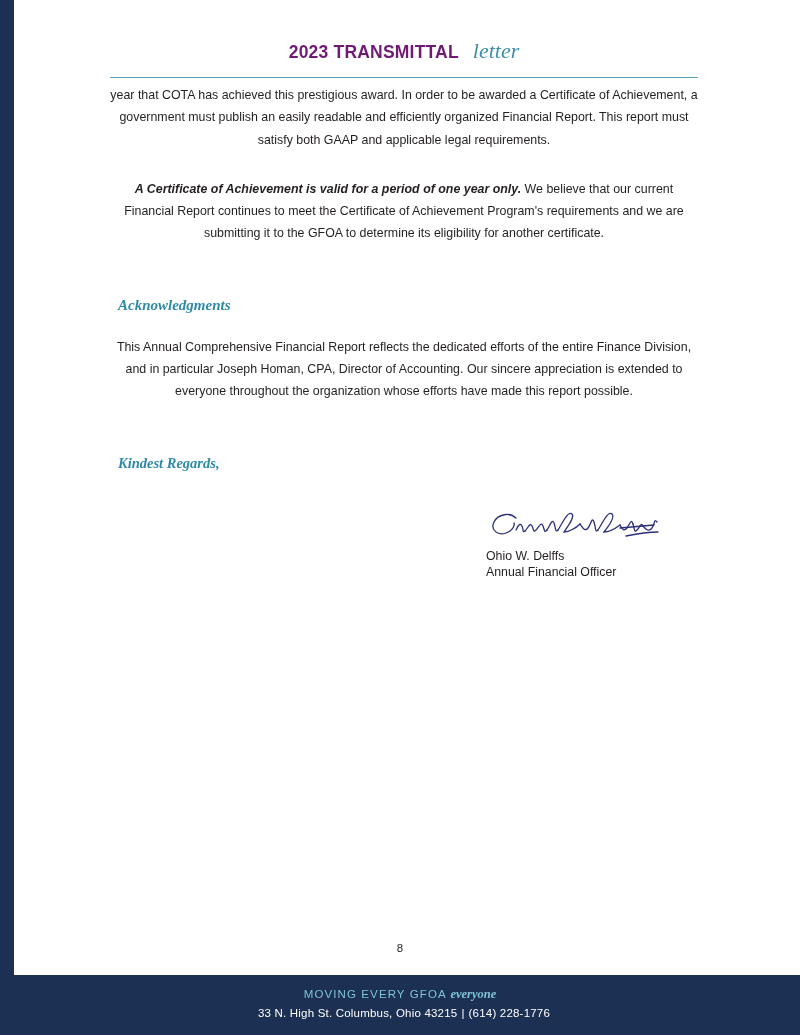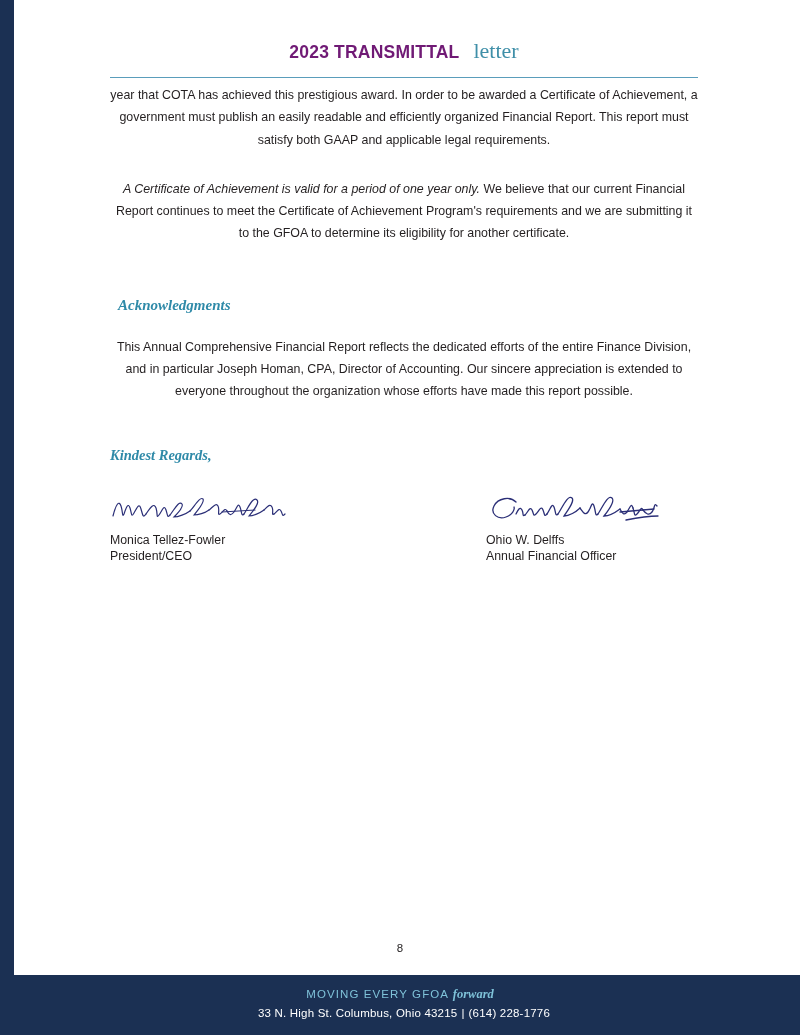--- a/index.html
+++ b/index.html
@@ -43,20 +43,21 @@
   }
   .header-title {
     font-size: 17.5px;
     font-weight: bold;
     color: #701a75;
     letter-spacing: 0.2px;
     display: inline;
   }
   .header-script {
     font-family: "Liberation Serif", serif;
+    font-style: italic;
     font-size: 22px;
     color: #3f8fa8;
     display: inline;
     margin-left: 14px;
     font-weight: normal;
   }
   .header-rule {
     position: absolute;
     left: 96px;
     top: 77px;
@@ -76,21 +77,21 @@
     margin: 0 0 0 0;
     font-size: 12.4px;
     line-height: 22.3px;
     color: #231f20;
     text-align: center;
   }
   .para-gap {
     height: 27px;
   }
   .bold-italic {
-    font-weight: normal;
+    font-weight: bold;
     font-style: italic;
   }
 
   .section-head {
     font-family: "Liberation Serif", serif;
     font-style: italic;
     font-weight: bold;
     font-size: 15px;
     color: #2f8aa8;
     margin: 8px;
@@ -100,21 +101,21 @@
   .spacer-lg { height: 44px; }
   .spacer-md { height: 14px; }
   .spacer-sig { height: 26px; }
 
   .regards {
     font-family: "Liberation Serif", serif;
     font-style: italic;
     font-weight: bold;
     font-size: 14.5px;
     color: #2f8aa8;
-    margin: 0;
+    margin: 8px;
   }
 
   
   .sig-row {
     position: relative;
     height: 96px;
     width: 588px;
   }
   .sig-col {
     position: absolute;
@@ -216,40 +217,20 @@
     <p class="para">This Annual Comprehensive Financial Report reflects the dedicated efforts of the entire Finance Division, and in particular Joseph Homan, CPA, Director of Accounting. Our sincere appreciation is extended to everyone throughout the organization whose efforts have made this report possible.</p>
 
     <div class="spacer-lg"></div>
 
     <p class="regards">Kindest Regards,</p>
 
     <div class="spacer-sig"></div>
 
     <div class="sig-row">
 
-      <div class="sig-col left">
-        <div class="sig-image">
-          <svg width="190" height="42" viewBox="0 0 190 42" xmlns="http://www.w3.org/2000/svg" aria-hidden="true">
-            <g fill="none" stroke="#2b2f77" stroke-width="1.2" stroke-linecap="round">
-              <path d="M3 26 C6 14, 9 10, 11 16 C13 22, 12 28, 14 24 C16 18, 18 12, 20 18 C22 24, 21 28, 24 23 C27 18, 29 12, 31 19 C33 26, 33 28, 36 24"></path>
-              <path d="M36 24 C40 18, 44 12, 46 18 C48 24, 46 29, 49 25 C52 21, 54 14, 56 20 C58 26, 57 28, 60 25"></path>
-              <path d="M60 25 C64 20, 69 10, 72 14 C74 17, 68 23, 64 27 C68 27, 76 24, 80 21"></path>
-              <path d="M80 21 C84 17, 90 6, 93 9 C95 12, 88 20, 84 25 C88 25, 95 23, 99 20"></path>
-              <path d="M99 20 C102 18, 106 12, 108 16 C110 20, 107 26, 110 24 C113 22, 115 17, 117 21"></path>
-              <path d="M117 21 C119 25, 121 26, 124 22 C127 18, 128 12, 130 17 C132 22, 131 27, 134 24"></path>
-              <path d="M112 22 L145 20"></path>
-              <path d="M134 24 C138 18, 143 6, 147 10 C150 13, 143 21, 139 26 C143 26, 150 23, 154 20"></path>
-              <path d="M154 20 C157 17, 160 13, 162 17 C164 21, 161 26, 164 24"></path>
-              <path d="M164 24 C167 22, 169 17, 171 21 C173 25, 172 27, 175 24"></path>
-            </g>
-          </svg>
-        </div>
-        <div class="sig-name">Monica Tellez-Fowler</div>
-        <div class="sig-title">President/CEO</div>
-      </div>
 
       <div class="sig-col right">
         <div class="sig-image">
           <svg width="190" height="42" viewBox="0 0 190 42" xmlns="http://www.w3.org/2000/svg" aria-hidden="true">
             <g fill="none" stroke="#2b2f77" stroke-width="1.3" stroke-linecap="round">
               <path d="M30 12 C24 6, 12 8, 8 16 C4 24, 12 30, 20 27 C26 25, 29 20, 28 17"></path>
               <path d="M30 24 C32 20, 34 16, 36 20 C38 24, 36 27, 39 25"></path>
               <path d="M39 25 C42 22, 44 16, 46 20 C48 24, 47 27, 50 24 C53 21, 55 15, 57 20 C59 25, 58 27, 61 24"></path>
               <path d="M61 24 C64 20, 66 12, 68 17 C70 22, 69 27, 72 24"></path>
               <path d="M72 24 C76 18, 82 4, 86 8 C89 11, 82 20, 78 26 C83 26, 90 22, 94 18"></path>
@@ -270,18 +251,18 @@
     </div>
 
   </div>
 </div>
 
 <div class="page-number">8</div>
 
 <div class="footer">
   <div class="footer-tagline">
     <span>MOVING EVERY GFOA</span>
-    <span class="tag-script">forward</span>
+    <span class="tag-script">everyone</span>
   </div>
   <div class="footer-address">
     <span>33 N. High St. Columbus, Ohio 43215</span><span class="footer-sep">|</span><span>(614) 228-1776</span>
   </div>
 </div>
 
 </body></html>

